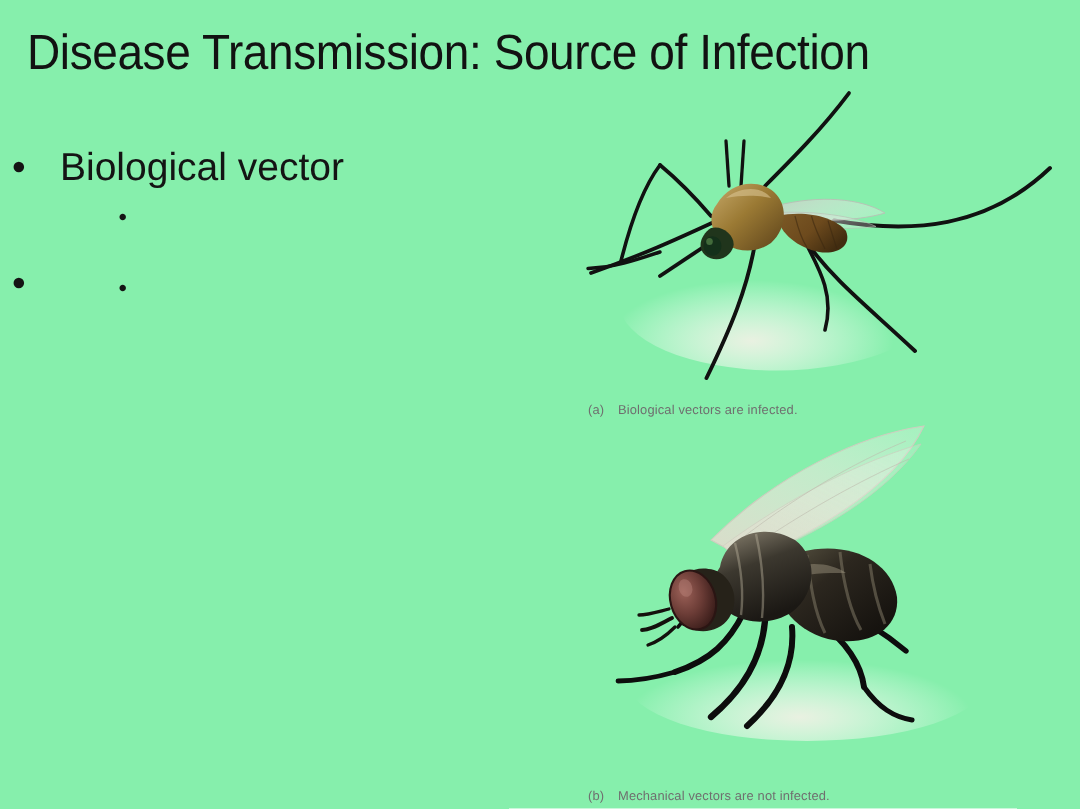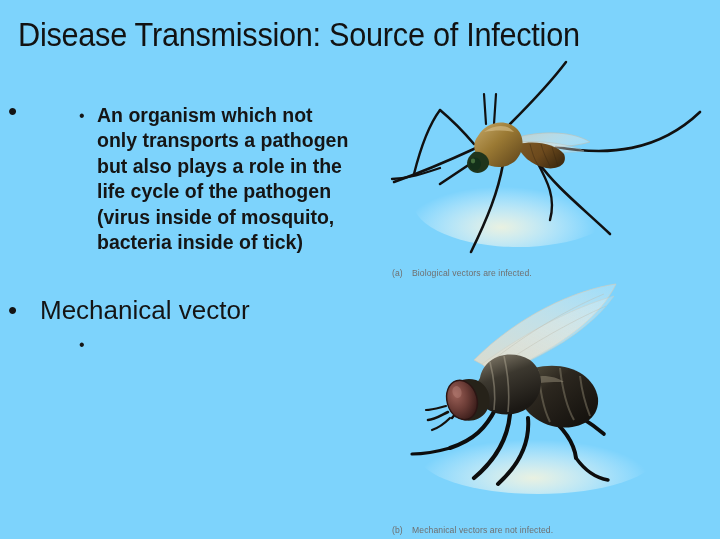--- a/index.html
+++ b/index.html
@@ -11,21 +11,21 @@
     width: 720px;
     height: 539px;
     overflow: hidden;
     font-family: "Liberation Sans", sans-serif;
     color: #1a1a1a;
     position: relative;
   }
   .slide {
     position: absolute;
     inset: 0;
-    background: #7dd3fc;
+    background: #86efac;
   }
 
   
   .slide-title {
     position: absolute;
     left: 18px;
     top: 13px;
     width: 690px;
     font-size: 33px;
     line-height: 44px;
@@ -129,32 +129,31 @@
 <body>
 
 <div class="slide">
 
   <div class="slide-title">Disease Transmission:  Source of Infection</div>
 
   <div class="body-col">
 
     <div class="lvl1">
       <span class="bullet-dot">•</span>
+      <span>Biological vector</span>
     </div>
 
     <div class="lvl2">
       <span class="bullet-dot">•</span>
-      <span class="txt">An organism which not only transports a pathogen but also plays a role in the life cycle of the pathogen (virus inside of mosquito, bacteria inside of tick)</span>
     </div>
 
     <div class="gap-block"></div>
 
     <div class="lvl1">
       <span class="bullet-dot">•</span>
-      <span>Mechanical vector</span>
     </div>
 
     <div class="lvl2">
       <span class="bullet-dot">•</span>
     </div>
 
   </div>
 
   <div class="fig-col">
 

